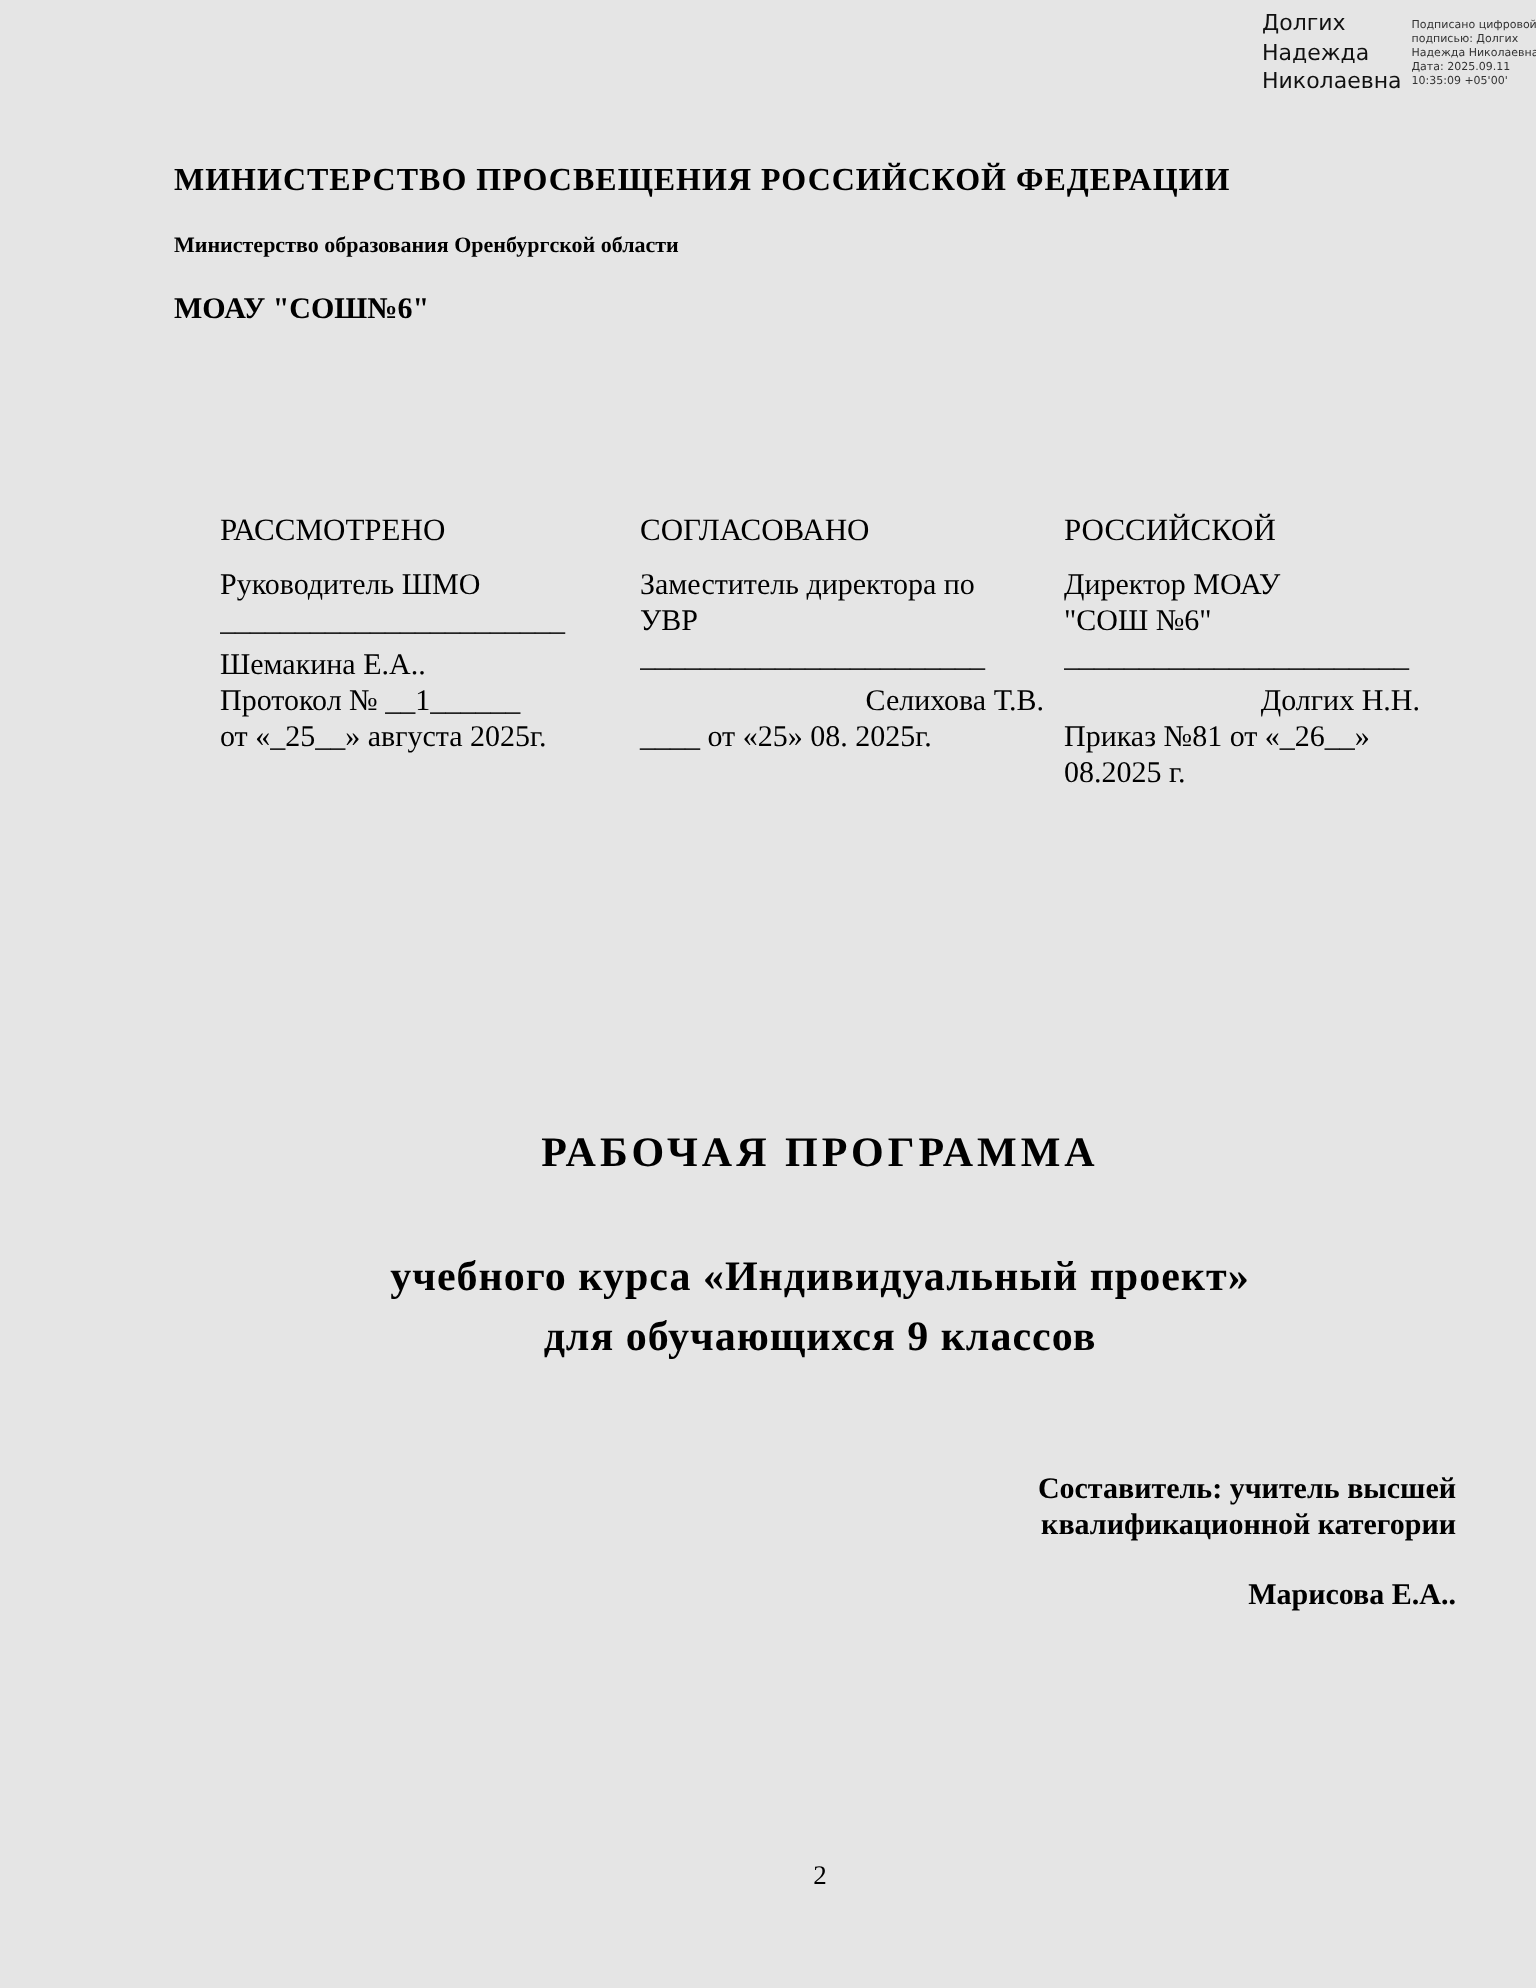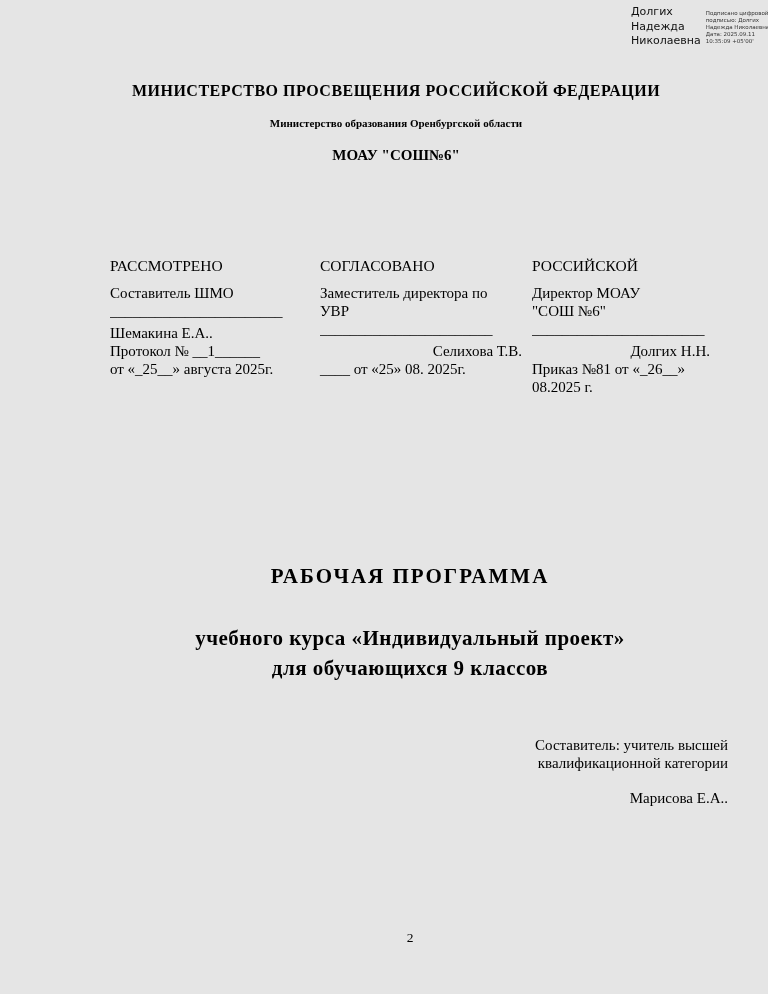--- a/index.html
+++ b/index.html
@@ -37,21 +37,21 @@
     color: #333;
     white-space: nowrap;
   }
 
   
   .header {
     position: absolute;
     top: 81px;
     left: 87px;
     width: 618px;
-    text-align: center;
+    text-align: left;
     font-weight: 700;
   }
   .header-line1 { font-size: 16px; line-height: 20px; letter-spacing: 0.5px; margin-bottom: 13px; }
   .header-line2 { font-size: 11px; line-height: 19px; margin-bottom: 13px; }
   .header-line3 { font-size: 15px; line-height: 19px; }
 
   
   .approvals {
     position: absolute;
     top: 256px;
@@ -87,20 +87,21 @@
 
   
   .composer {
     position: absolute;
     top: 737px;
     left: 110px;
     width: 618px;
     text-align: right;
     font-size: 15px;
     line-height: 17.5px;
+    font-weight: bold;
   }
   .composer-name { margin-top: 18px; }
 
   
   .page-number {
     position: absolute;
     top: 930px;
     left: 110px;
     width: 600px;
     text-align: center;
@@ -130,21 +131,21 @@
   <div class="header">
     <div class="header-line1">МИНИСТЕРСТВО ПРОСВЕЩЕНИЯ РОССИЙСКОЙ ФЕДЕРАЦИИ</div>
     <div class="header-line2">Министерство образования Оренбургской области</div>
     <div class="header-line3">МОАУ "СОШ№6"</div>
   </div>
 
   <div class="approvals">
 
     <div class="appr-col1">
       <div class="appr-status">РАССМОТРЕНО</div>
-      <div class="appr-role">Составитель ШМО</div>
+      <div class="appr-role">Руководитель ШМО</div>
       <div class="appr-rule">_______________________</div>
       <div class="appr-sign">Шемакина Е.А..</div>
       <div class="appr-detail">Протокол № __1______</div>
       <div class="appr-detail">от «_25__» августа 2025г.</div>
     </div>
 
     <div class="appr-col2">
       <div class="appr-status">СОГЛАСОВАНО</div>
       <div class="appr-role">Заместитель директора по УВР</div>
       <div class="appr-rule">_______________________</div>

